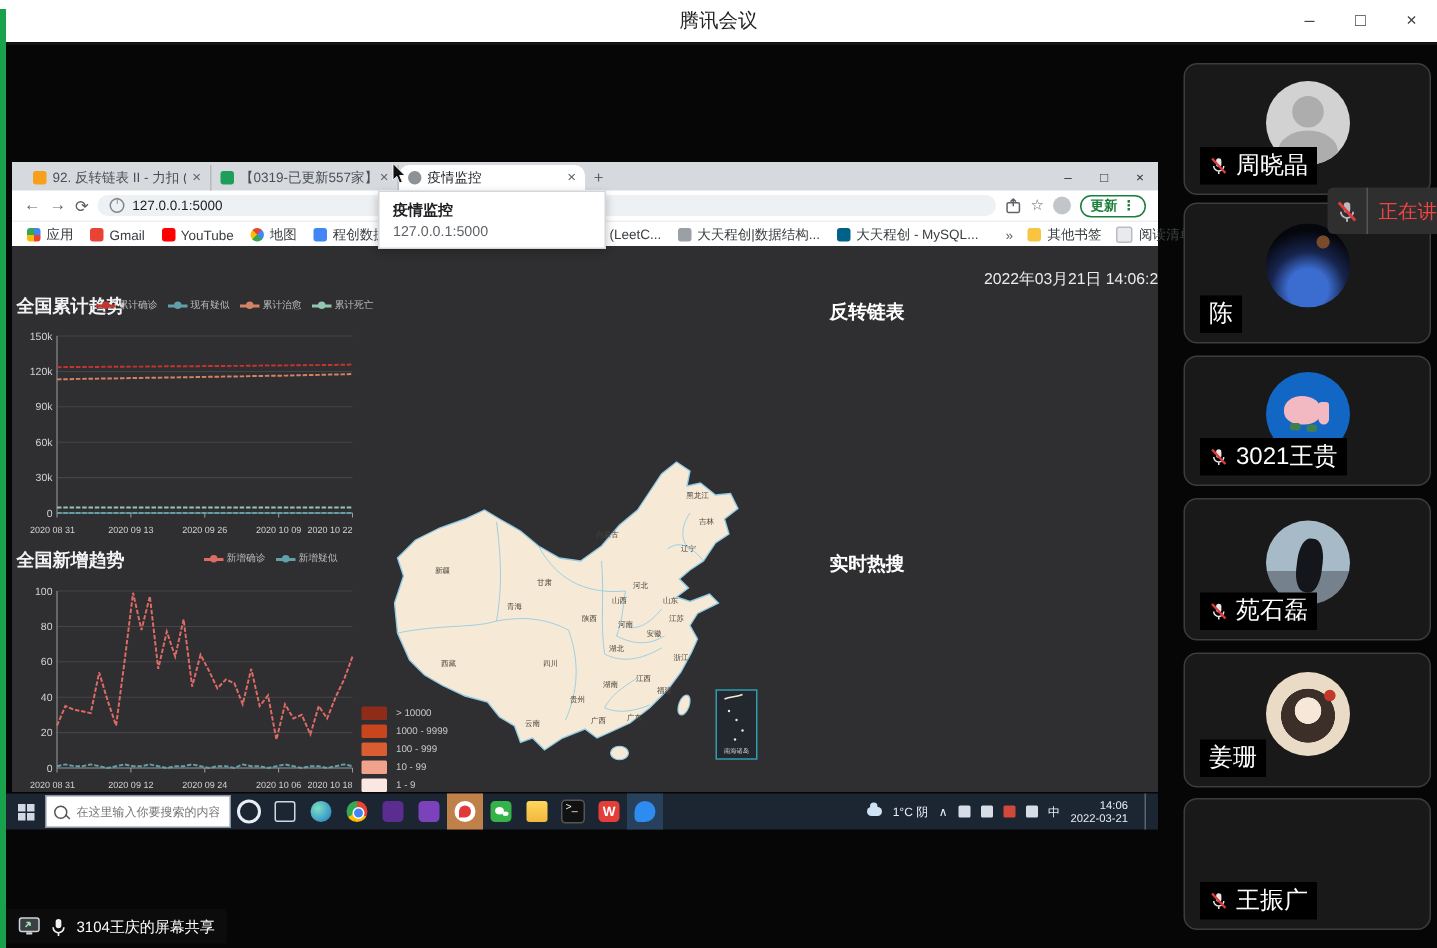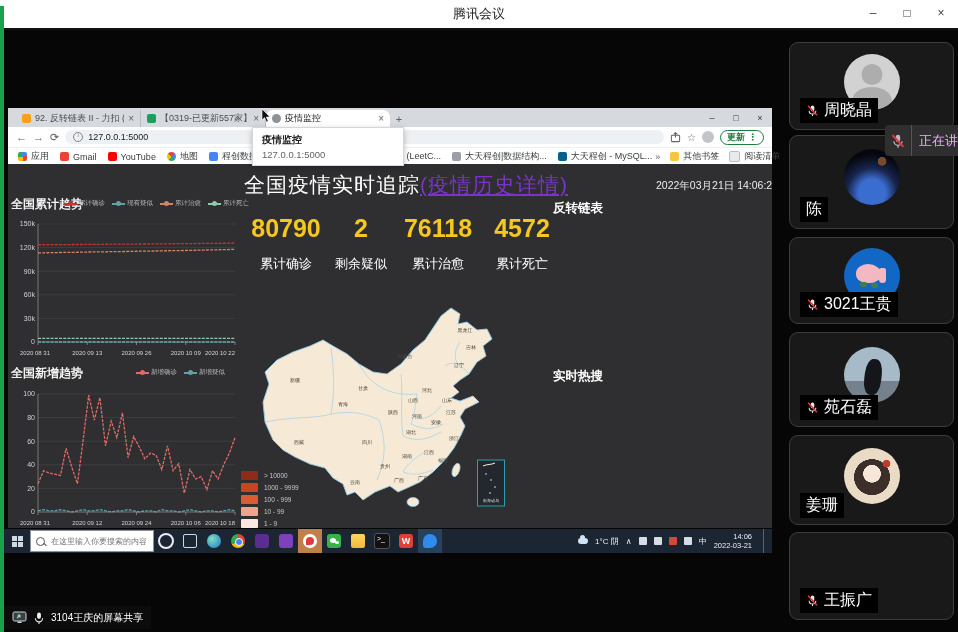--- a/index.html
+++ b/index.html
@@ -30,21 +30,21 @@
   .toolbar{height:20px;display:flex;align-items:center;gap:6px;padding:0 8px;border-bottom:1px solid #edeff1;background:#fff;}
   .nav{color:#5f6368;font-size:11px;}
   .omni{flex:1;height:14px;background:#eef1f4;border-radius:7px;display:flex;align-items:center;gap:5px;padding:0 8px;
         font-size:9px;color:#202124;}
   .info-ic{width:8px;height:8px;border:1px solid #80868b;border-radius:50%;position:relative;}
   .info-ic::after{content:"i";position:absolute;left:0;top:-1px;width:8px;text-align:center;font-size:6px;color:#80868b;}
   .tb-ic{color:#5f6368;font-size:10px;}
   .avatar-mini{width:12px;height:12px;border-radius:50%;background:#c2c6ca;}
   .update{border:1.5px solid #1a7e3c;color:#1a7e3c;border-radius:9px;font-size:9px;height:13px;display:flex;
           align-items:center;gap:3px;padding:0 6px;font-weight:bold;}
-  .bookmarks{height:17px;display:flex;align-items:center;gap:3px;padding:0 10px;font-size:9px;color:#3c4043;background:#fff;}
+  .bookmarks{height:17px;display:flex;align-items:center;gap:18px;padding:0 10px;font-size:9px;color:#3c4043;background:#fff;}
   .bm{display:flex;align-items:center;gap:4px;white-space:nowrap;}
   .bi{width:9px;height:9px;border-radius:2px;flex:none;}
   .bi-apps{background:conic-gradient(#4285f4 0 25%,#ea4335 0 50%,#fbbc04 0 75%,#34a853 0);}
   .bi-gmail{background:#ea4335;}
   .bi-youtube{background:#f00;}
   .bi-maps{background:conic-gradient(from 45deg,#4285f4 0 25%,#34a853 0 50%,#fbbc04 0 75%,#ea4335 0);border-radius:50%;}
   .bi-bluedoc{background:#4285f4;}
   .bi-sheets{background:#1e9e5a;}
   .bi-leetcode{background:#f89f1b;}
   .bi-graydoc{background:#9aa0a6;}
@@ -137,21 +137,21 @@
             radial-gradient(circle at 50% 52%,#3c2f29 0 44%,transparent 45%),#e9dbc6;}
   .av-kaws{background:radial-gradient(circle at 36% 58%,#b89a7a 0 26%,transparent 27%),
             radial-gradient(circle at 66% 44%,#c3a684 0 24%,transparent 25%),
             radial-gradient(circle at 62% 78%,#a9release,transparent 0),#cbd5da;}
   .chip{position:absolute;left:10px;bottom:6px;background:#000;color:#fff;font-size:16px;padding:2px 6px;
         display:flex;align-items:center;gap:5px;white-space:nowrap;}
   
   #toast{position:absolute;left:885px;top:125px;width:73px;height:31px;background:#2f2f2f;display:flex;align-items:center;
          border-radius:4px 0 0 4px;z-index:50;overflow:hidden;}
   #toast .t-icw{width:32px;display:flex;align-items:center;justify-content:center;border-right:1px solid #555;height:100%;}
-  #toast .t-tx{color:#f0abfc;font-size:13px;padding-left:7px;white-space:nowrap;}
+  #toast .t-tx{color:#ef4444;font-size:13px;padding-left:7px;white-space:nowrap;}
   
   #share-chip{position:absolute;left:4px;top:606px;height:23px;background:#0c0c0c;display:flex;align-items:center;
               gap:5px;padding:0 8px;}
   #share-chip .sc-tx{color:#fff;font-size:10px;white-space:nowrap;}
 </style>
 </head>
 <body>
 
 <div id="app">
 
@@ -266,44 +266,23 @@
             </span>
           </span>
       </div>
     </div>
     <div class="tooltip">
       <div class="tt1">疫情监控</div>
       <div class="tt2">127.0.0.1:5000</div>
     </div>
 
     <div id="dash">
-      <div class="d-title">
-        <span>全国疫情实时追踪</span><span class="d-link">(疫情历史详情)</span>
-      </div>
       <div class="d-date">2022年03月21日 14:06:28</div>
       <div class="d-news">反转链表</div>
       <div class="d-hot">实时热搜</div>
-      <div id="stats">
-          <div class="stat" style="width: 84px;">
-            <div class="num">80790</div>
-            <div class="slabel">累计确诊</div>
-          </div>
-          <div class="stat" style="width: 66px;">
-            <div class="num">2</div>
-            <div class="slabel">剩余疑似</div>
-          </div>
-          <div class="stat" style="width: 88px;">
-            <div class="num">76118</div>
-            <div class="slabel">累计治愈</div>
-          </div>
-          <div class="stat" style="width: 80px;">
-            <div class="num">4572</div>
-            <div class="slabel">累计死亡</div>
-          </div>
-        </div>
 
       <div class="c-title" style="left:3px;top:32px;">全国累计趋势</div>
       <div class="legend" id="legend1" style="left:56px;top:35px;">
           <span class="lg-item">
             <span class="lg-mark" style="background: rgb(194, 53, 49);"></span>
             <span>累计确诊</span>
           </span>
           <span class="lg-item">
             <span class="lg-mark" style="background: rgb(97, 160, 168);"></span>
             <span>现有疑似</span>

